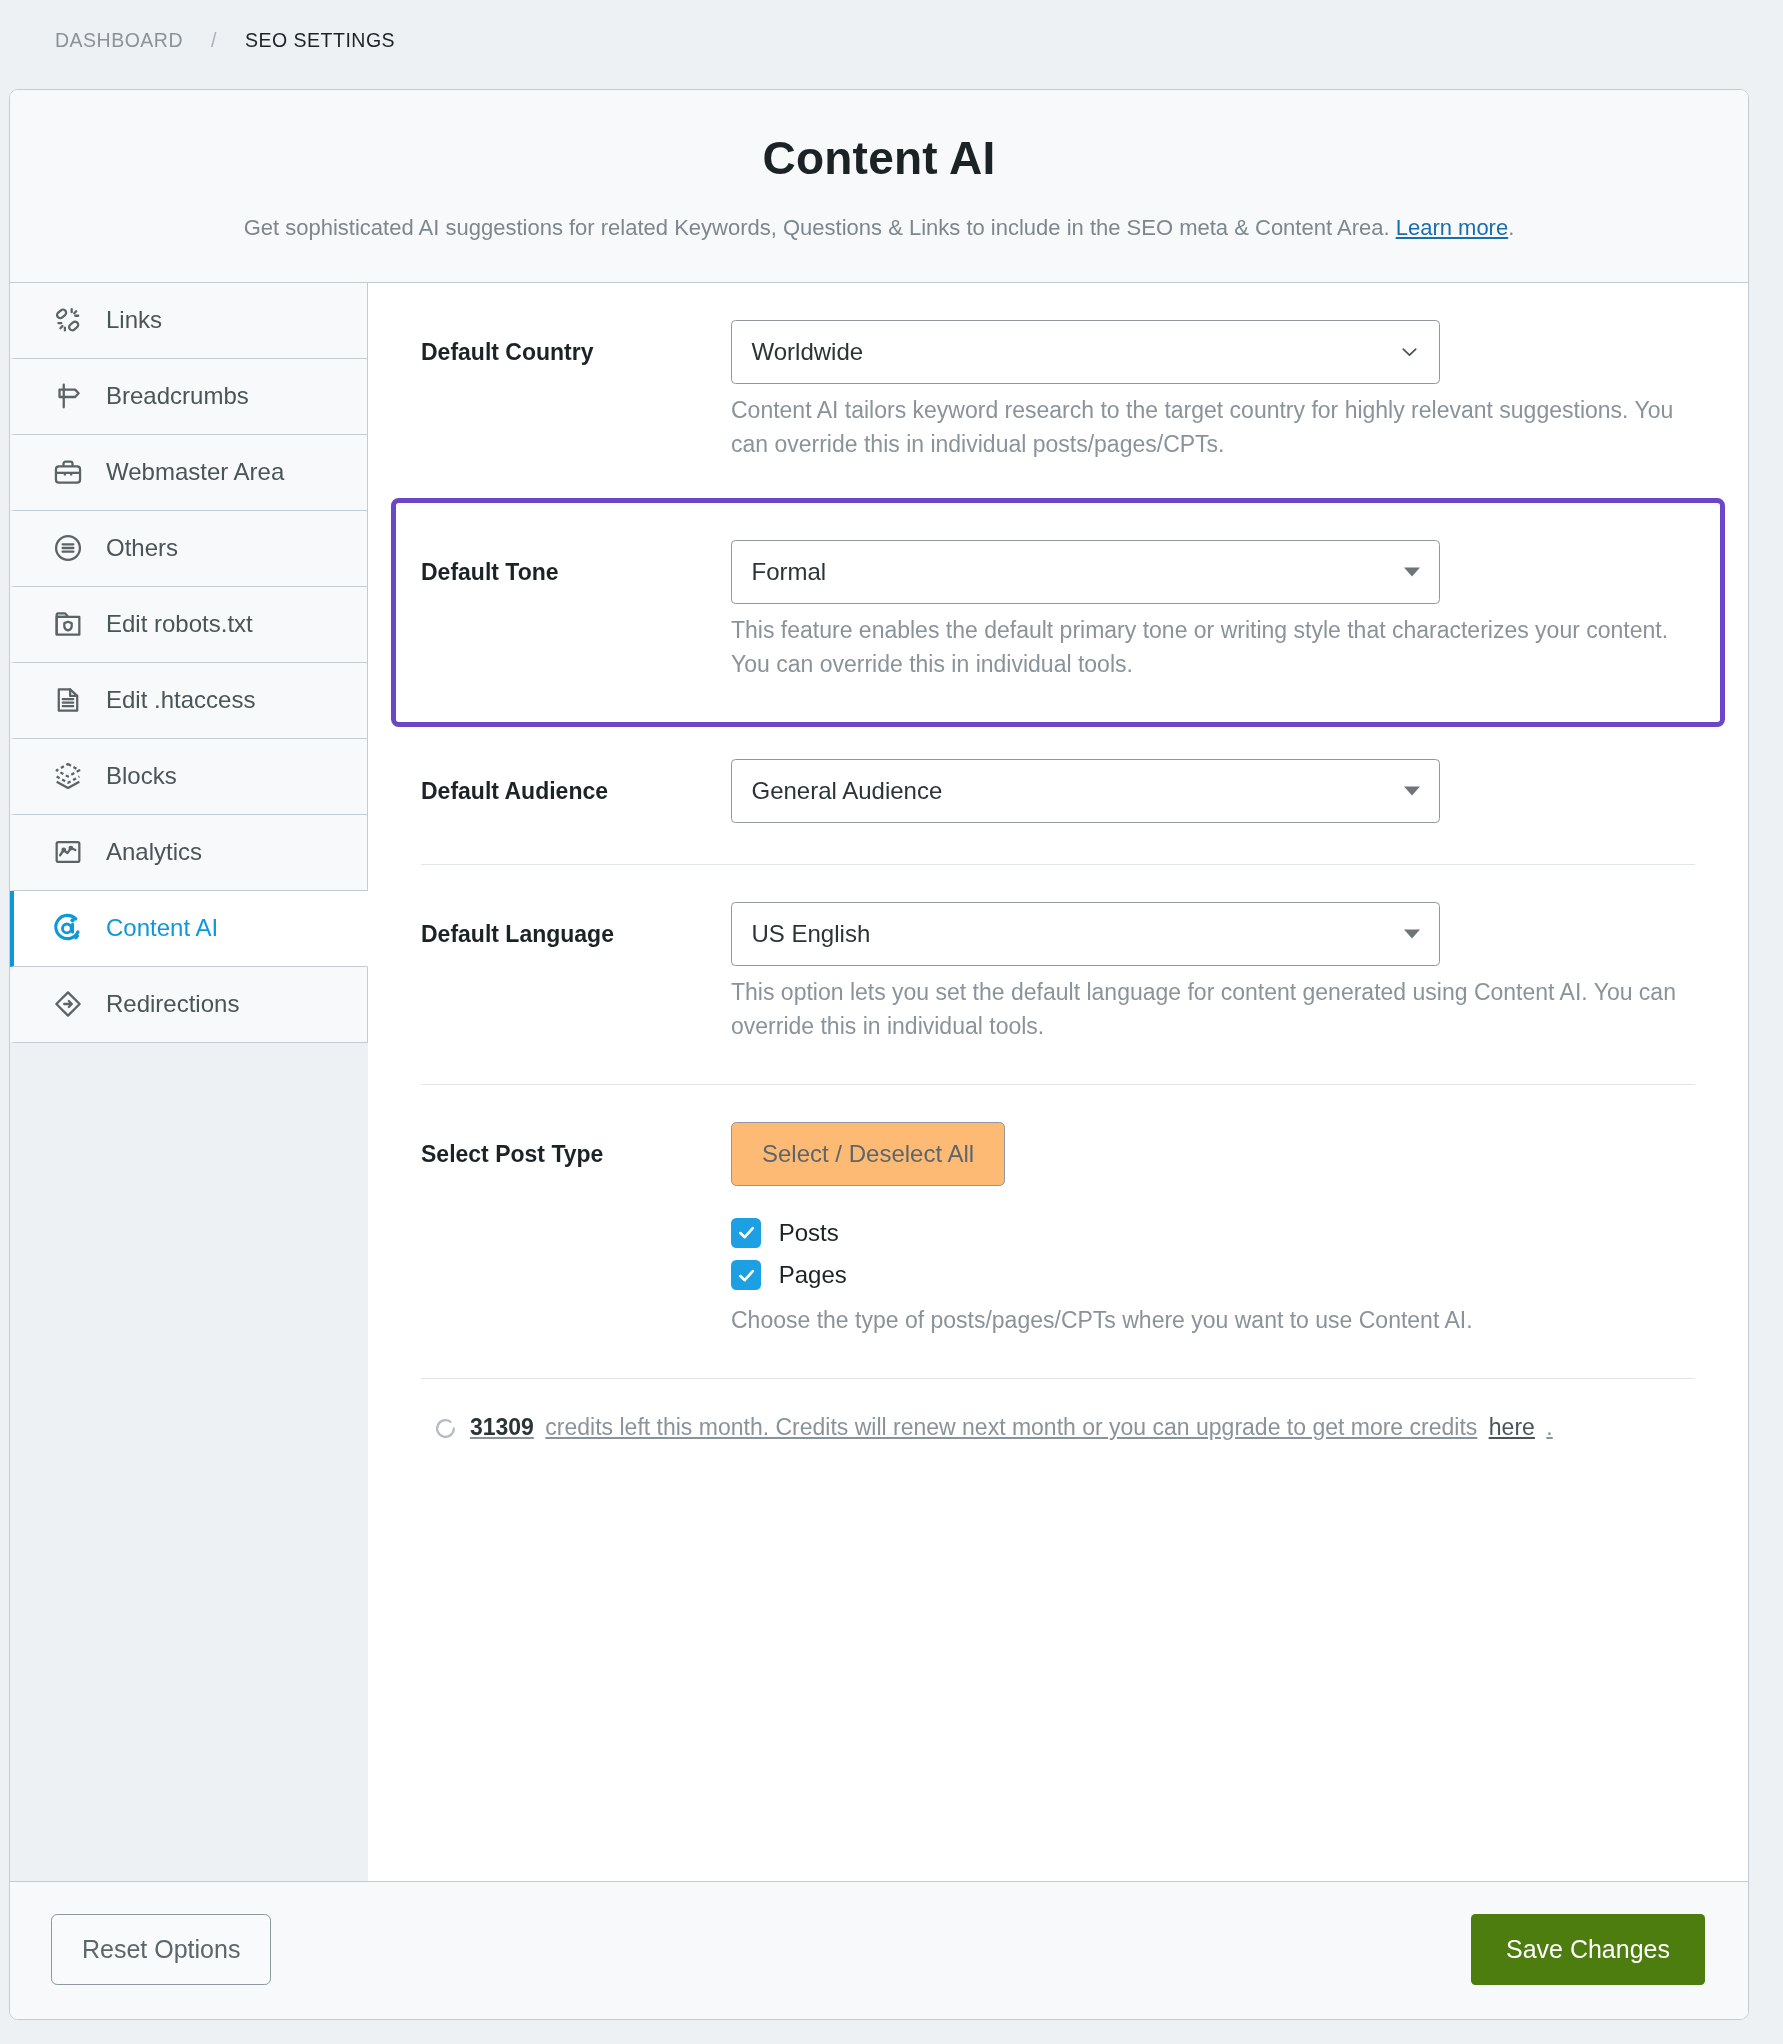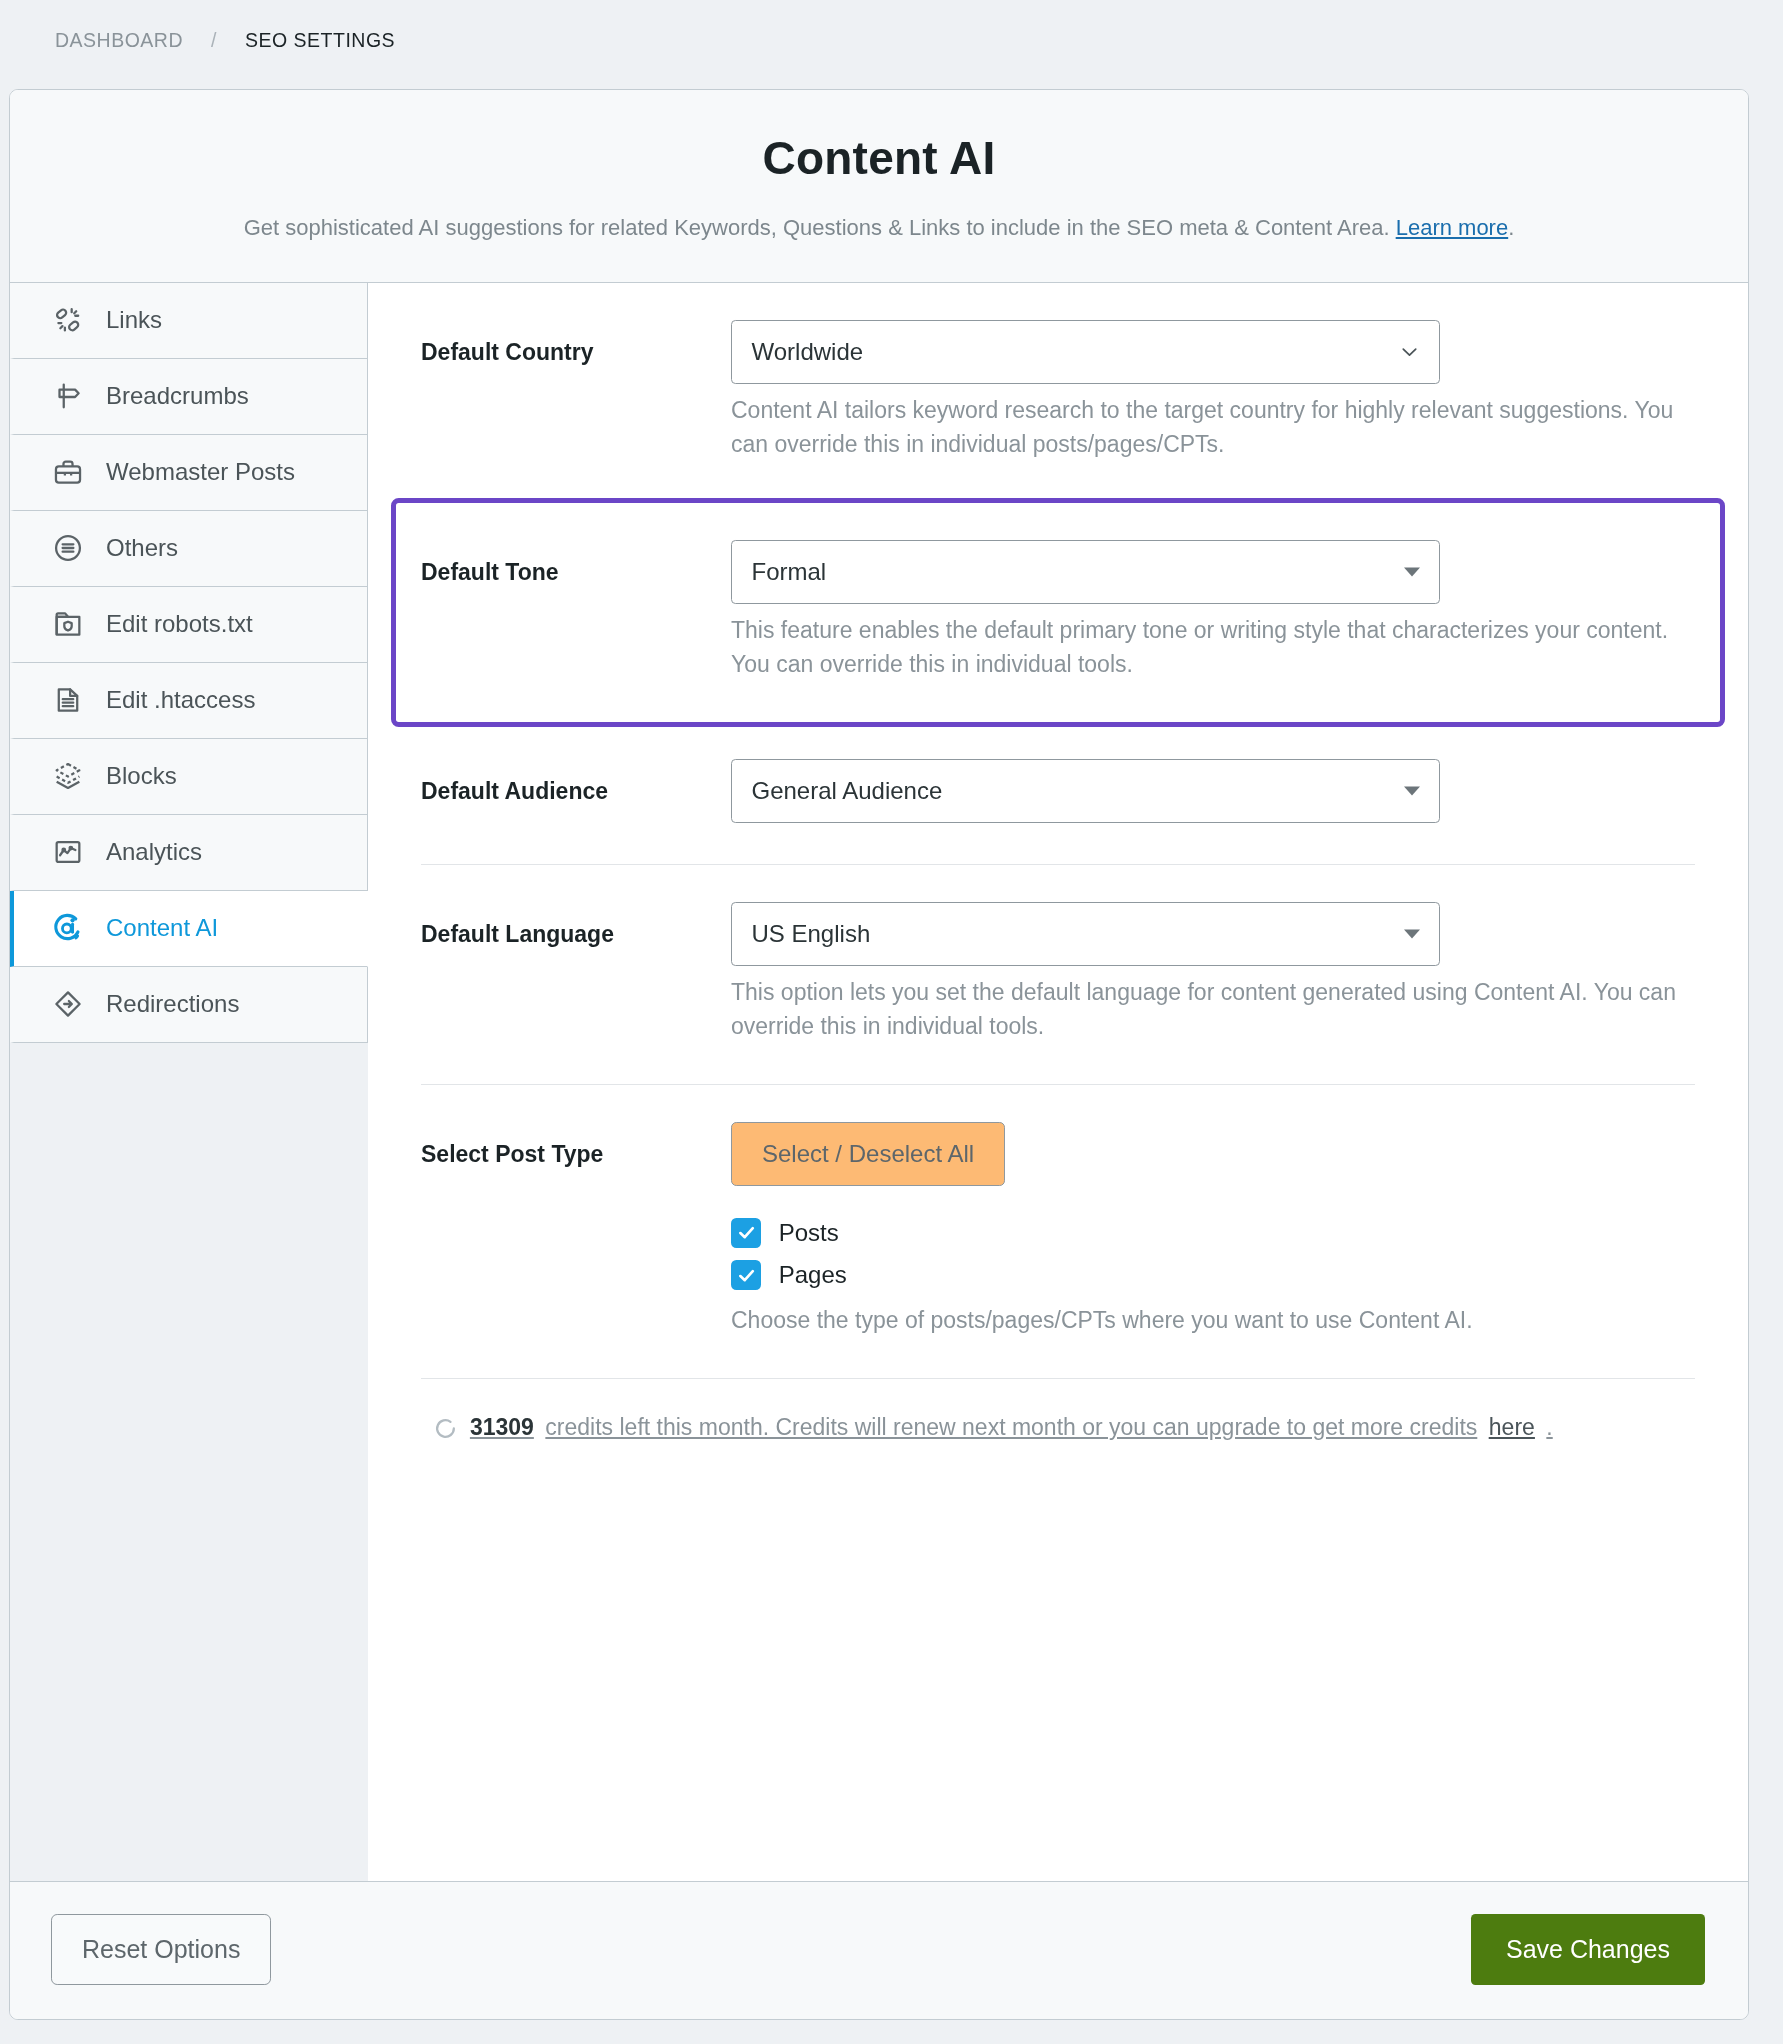--- a/index.html
+++ b/index.html
@@ -241,21 +241,21 @@
 
       <div class="side-item">
         <span class="side-ico">
           <svg viewBox="0 0 24 24" fill="none" stroke="#5b6367" stroke-width="1.6" stroke-linejoin="round">
             <rect x="3.5" y="8" width="17" height="11.5" rx="2"></rect>
             <path d="M8.8 8V6.3a1.6 1.6 0 0 1 1.6-1.6h3.2a1.6 1.6 0 0 1 1.6 1.6V8"></path>
             <path d="M3.5 12.6h17"></path>
             <path d="M9.8 12.6v1.9M14.2 12.6v1.9"></path>
           </svg>
         </span>
-        <span>Webmaster Posts</span>
+        <span>Webmaster Area</span>
       </div>
 
       <div class="side-item">
         <span class="side-ico">
           <svg viewBox="0 0 24 24" fill="none" stroke="#5b6367" stroke-width="1.6" stroke-linecap="round">
             <circle cx="12" cy="12" r="8.4"></circle>
             <path d="M8.2 9.4h7.6M8.2 12h7.6M8.2 14.6h7.6"></path>
           </svg>
         </span>
         <span>Others</span>

